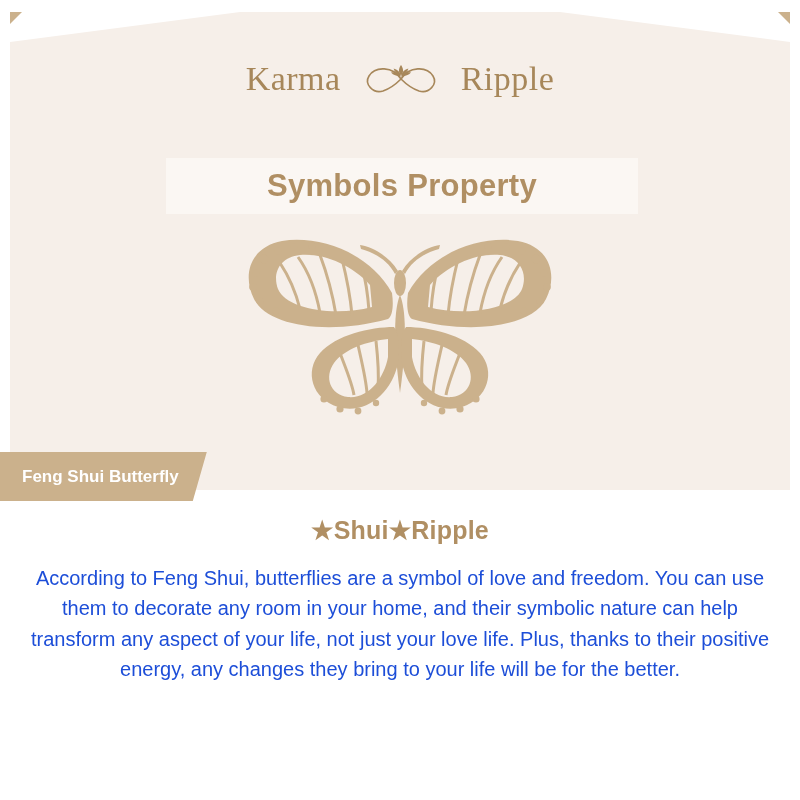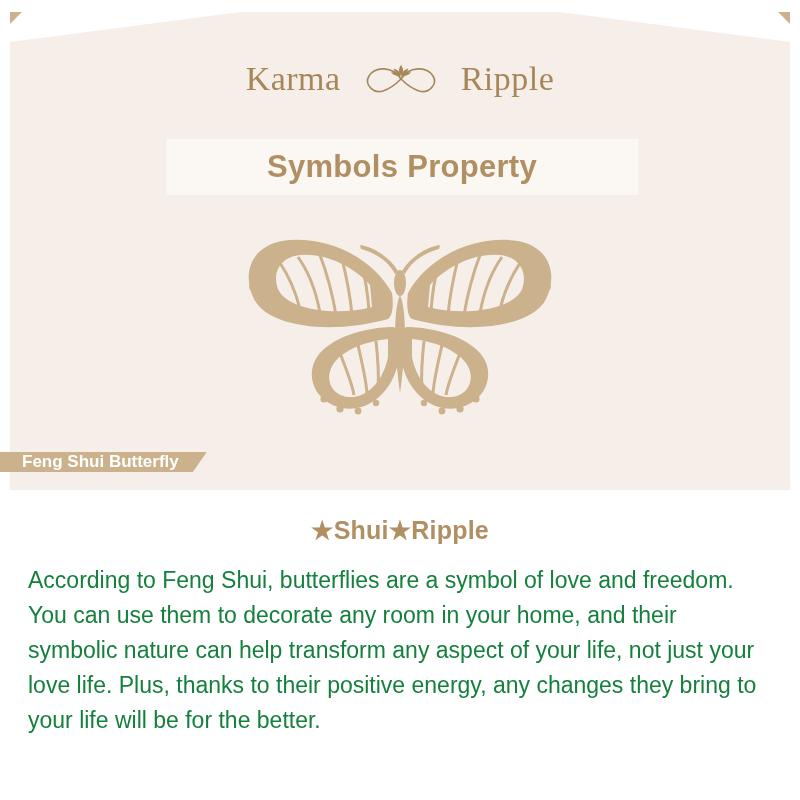--- a/index.html
+++ b/index.html
@@ -127,21 +127,21 @@
     width: 84px;
     height: 46px;
     position: relative;
     margin: 0 2px;
   }
 
   
   .title-band {
     position: absolute;
     left: 166px;
-    top: 139px;
+    top: 158px;
     width: 472px;
     height: 56px;
     background: #fbf7f3;
     display: flex;
     align-items: center;
     justify-content: center;
     z-index: 3;
   }
   .title-text {
     font-size: 31px;
@@ -160,21 +160,21 @@
     align-items: center;
     justify-content: center;
     z-index: 2;
   }
 
   
   .tag {
     position: absolute;
     left: 0;
     top: 452px;
-    height: 20px;
+    height: 49px;
     background: #cbb18c;
     color: #ffffff;
     font-size: 17px;
     font-weight: bold;
     display: flex;
     align-items: center;
     padding: 0 28px 0 22px;
     clip-path: polygon(0 0, 100% 0, calc(100% - 14px) 100%, 0 100%);
     z-index: 7;
   }
@@ -195,24 +195,24 @@
     text-align: center;
     font-size: 25px;
     font-weight: bold;
     color: #b08f63;
     letter-spacing: 0.2px;
   }
   .subtitle .star { color: #b08f63; }
 
   .body-text {
     margin: 18px 18px 0 18px;
-    font-size: 23px;
+    font-size: 20px;
     line-height: 1.52;
-    color: #15803d;
-    text-align: left;
+    color: #1d4ed8;
+    text-align: center;
   }
 </style>
 </head>
 <body>
 
 <div class="poster">
 
   <div class="corner corner-tl"></div>
   <div class="corner corner-tr"></div>
   <div class="corner corner-bl"></div>

